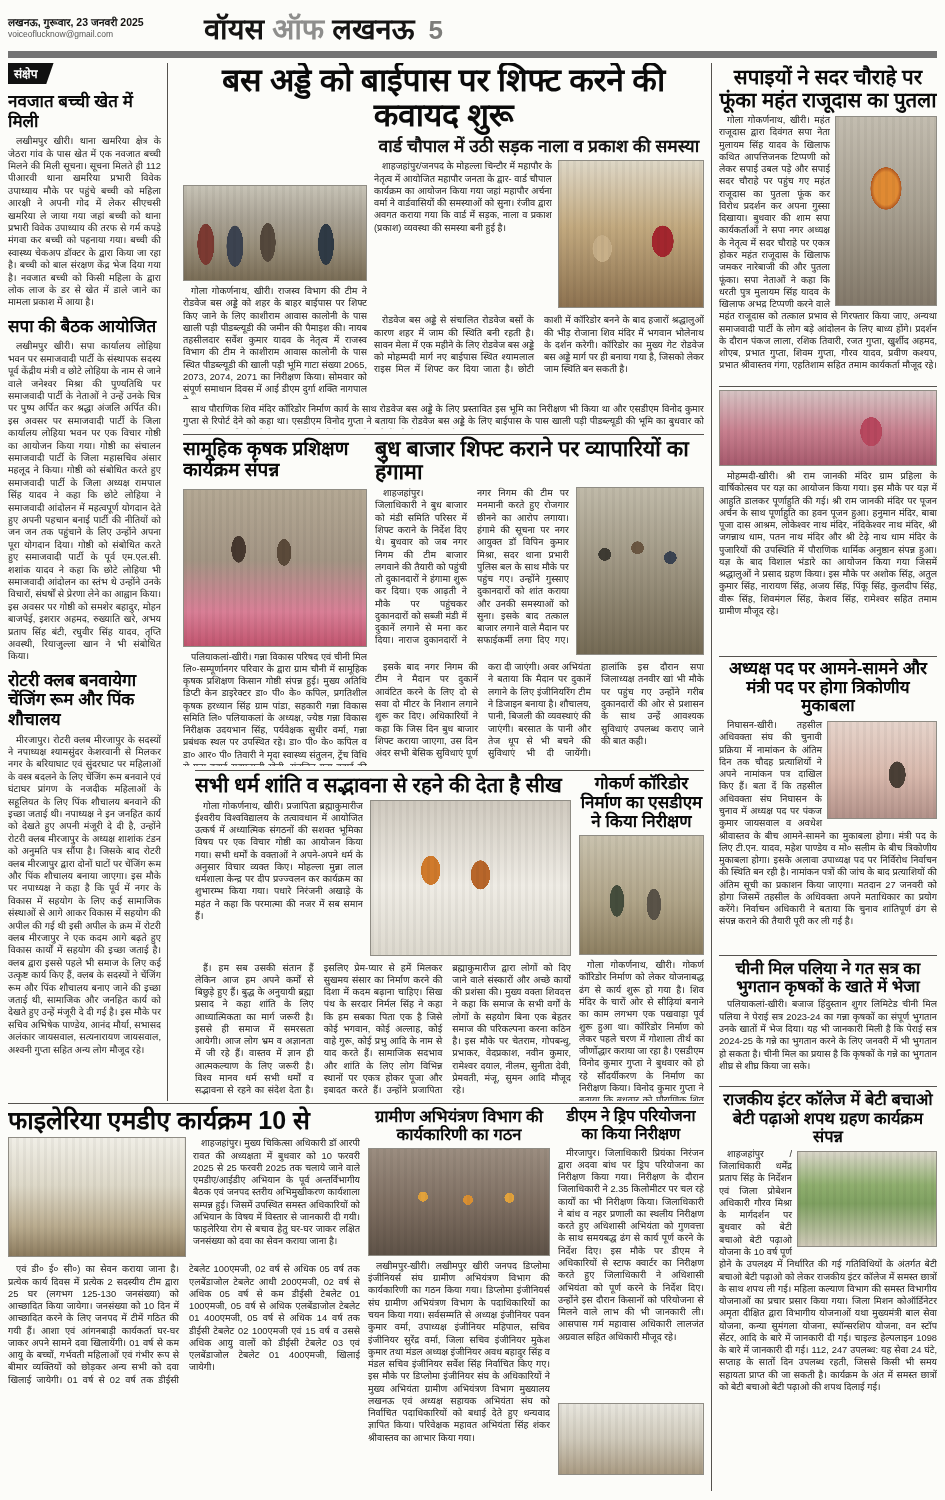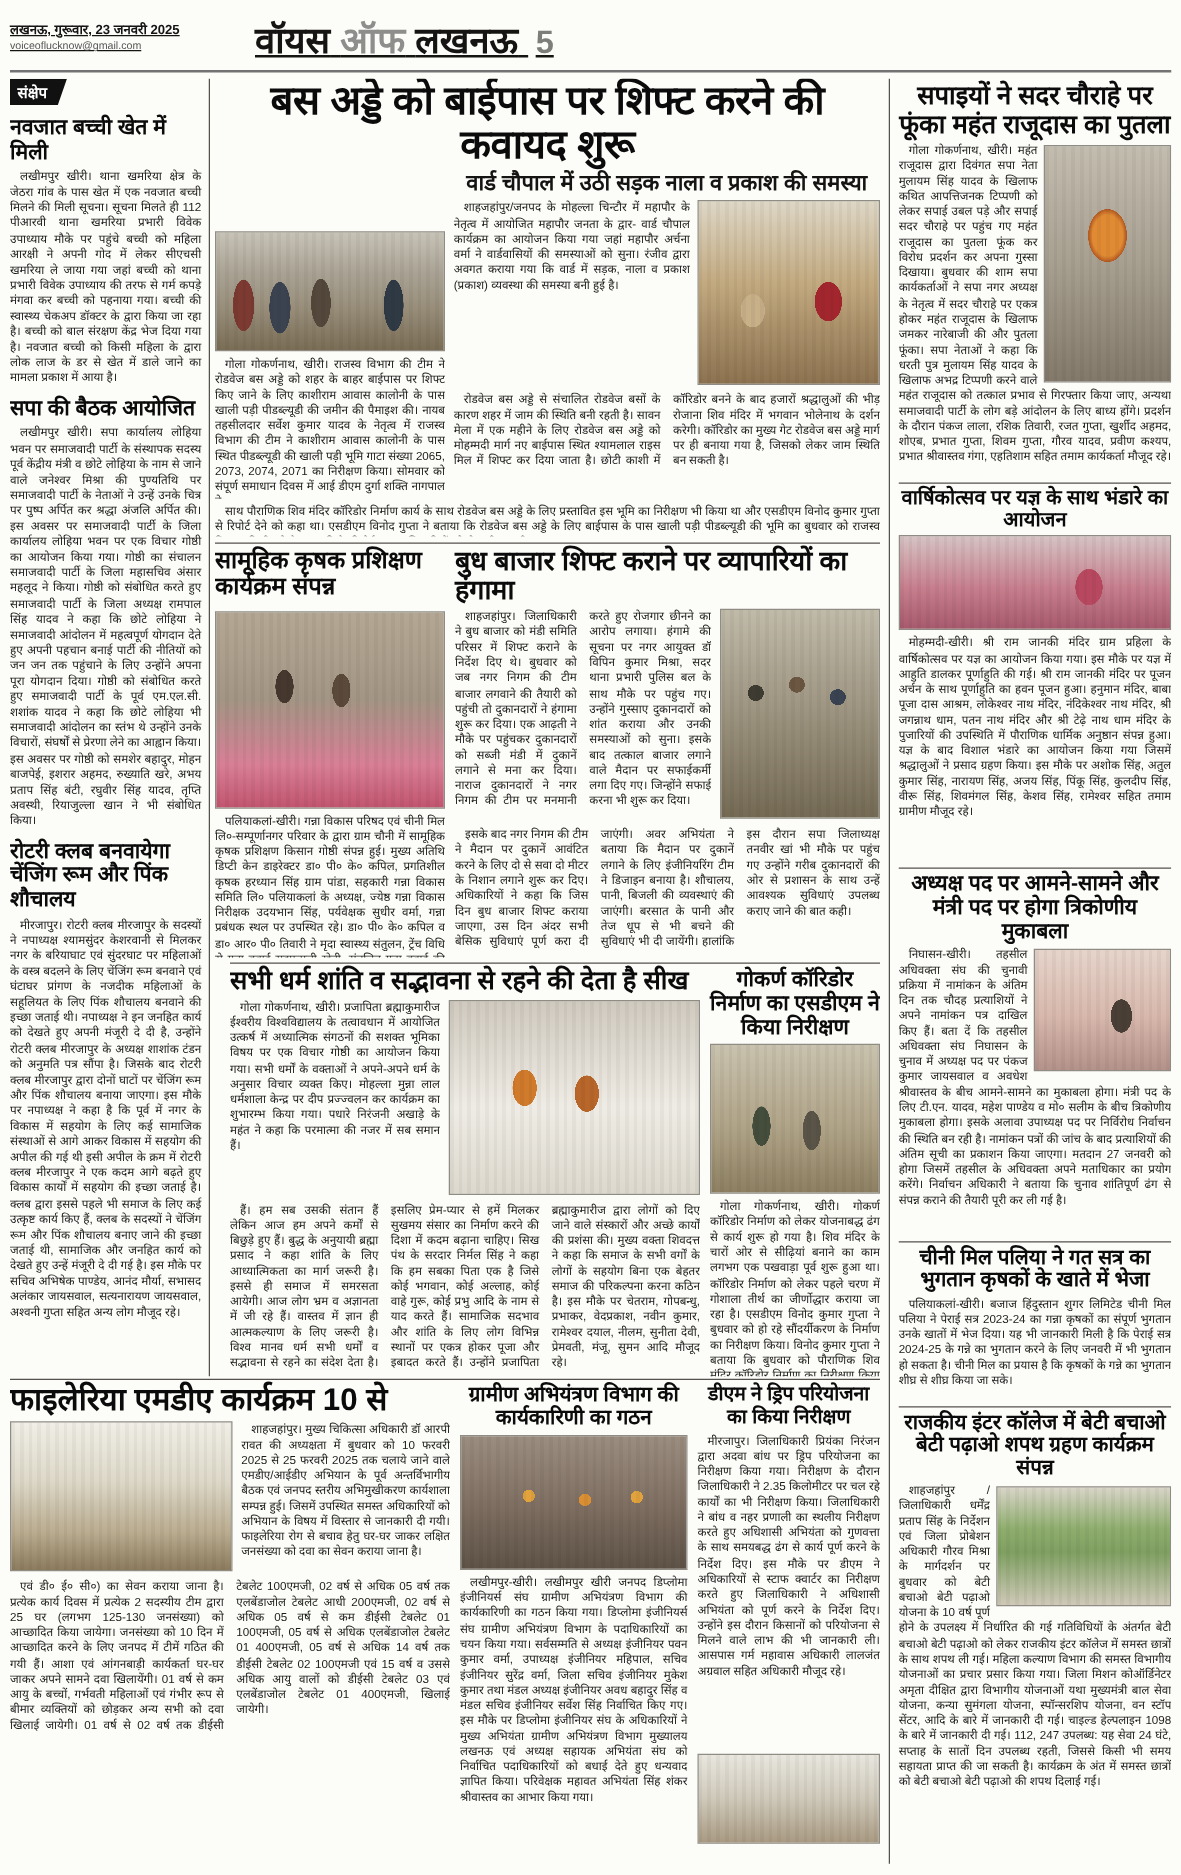--- a/index.html
+++ b/index.html
@@ -1,33 +1,33 @@
 <!DOCTYPE html>
 <html lang="hi"><head>
 <meta charset="utf-8">
 <style>
   * { margin:0; padding:0; box-sizing:border-box; }
   html,body { background:#e9e7e1; }
   body { font-family:"Liberation Sans","DejaVu Sans",sans-serif; color:#151413; }
   .page { width:945px; height:1500px; background:#fcfcf9; margin:0 auto; padding:4px 8px; overflow:hidden; position:relative; }
 
   
-  .masthead { height:54px; display:flex; align-items:center; border-bottom:2px solid #737373;text-decoration:underline; }
+  .masthead { height:54px; display:flex; align-items:center; border-bottom:7px solid #737373; }
   .mast-left { width:180px; line-height:1.25; }
   .date-line { font-size:10.5px; font-weight:bold; }
   .email { font-size:8.5px; color:#555; }
   .mast-center { flex:1; text-align:center; font-weight:bold; font-size:27px; letter-spacing:.5px; }
   .mast-right { width:255px; text-align:right; font-weight:bold; font-size:29px; white-space:nowrap; }
   .mast-right .of { color:#8e8e8c; }
   .mast-right .pageno { color:#7d7d7a; font-size:26px; margin-left:6px; }
 
   
   .content { display:flex; gap:7px; margin-top:5px; height:1428px; }
   .main-area { width:702px; display:flex; flex-direction:column; }
-  .top-zone { display:flex; gap:4px; height:1038px; }
+  .top-zone { display:flex; gap:15px; height:1038px; }
   .brief-col { width:160px; border-right:1px solid #55524e; padding-right:6px; overflow:hidden; }
   .center-col { flex:1; overflow:hidden; }
   .bottom-band { border-top:1px solid #55524e; margin-top:2px; padding-top:3px; display:flex; gap:8px; flex:1; overflow:hidden; }
   .right-col { width:228px; border-left:1px solid #55524e; padding-left:7px; overflow:hidden; }
 
   h1,h2,h3 { font-weight:bold; color:#0b0b0b; }
   .body-txt { font-size:9.3px; line-height:1.32; text-align:justify; color:#1c1b19; }
   .body-txt::first-letter { padding-left:8px; }
   .ovh { overflow:hidden; }
 
@@ -284,21 +284,20 @@
 
       <section class="r-art putla">
         <h2>सपाइयों ने सदर चौराहे पर फूंका महंत राजूदास का पुतला</h2>
         <div class="wrap">
           <div class="ph ph-putla"></div>
           <p class="body-txt">गोला गोकर्णनाथ, खीरी। महंत राजूदास द्वारा दिवंगत सपा नेता मुलायम सिंह यादव के खिलाफ कथित आपत्तिजनक टिप्पणी को लेकर सपाई उबल पड़े और सपाई सदर चौराहे पर पहुंच गए महंत राजूदास का पुतला फूंक कर विरोध प्रदर्शन कर अपना गुस्सा दिखाया। बुधवार की शाम सपा कार्यकर्ताओं ने सपा नगर अध्यक्ष के नेतृत्व में सदर चौराहे पर एकत्र होकर महंत राजूदास के खिलाफ जमकर नारेबाजी की और पुतला फूंका। सपा नेताओं ने कहा कि धरती पुत्र मुलायम सिंह यादव के खिलाफ अभद्र टिप्पणी करने वाले महंत राजूदास को तत्काल प्रभाव से गिरफ्तार किया जाए, अन्यथा समाजवादी पार्टी के लोग बड़े आंदोलन के लिए बाध्य होंगे। प्रदर्शन के दौरान पंकज लाला, रशिक तिवारी, रजत गुप्ता, खुर्शीद अहमद, शोएब, प्रभात गुप्ता, शिवम गुप्ता, गौरव यादव, प्रवीण कश्यप, प्रभात श्रीवास्तव गंगा, एहतिशाम सहित तमाम कार्यकर्ता मौजूद रहे।</p>
         </div>
       </section>
 
       <section class="r-art bhandara">
-        <h2>वार्षिकोत्सव पर यज्ञ के साथ भंडारे का आयोजन</h2>
         <div class="ph ph-bhandara"></div>
         <p class="body-txt">मोहम्मदी-खीरी। श्री राम जानकी मंदिर ग्राम प्रहिला के वार्षिकोत्सव पर यज्ञ का आयोजन किया गया। इस मौके पर यज्ञ में आहुति डालकर पूर्णाहुति की गई। श्री राम जानकी मंदिर पर पूजन अर्चन के साथ पूर्णाहुति का हवन पूजन हुआ। हनुमान मंदिर, बाबा पूजा दास आश्रम, लोकेश्वर नाथ मंदिर, नंदिकेश्वर नाथ मंदिर, श्री जगन्नाथ धाम, पतन नाथ मंदिर और श्री टेढ़े नाथ धाम मंदिर के पुजारियों की उपस्थिति में पौराणिक धार्मिक अनुष्ठान संपन्न हुआ। यज्ञ के बाद विशाल भंडारे का आयोजन किया गया जिसमें श्रद्धालुओं ने प्रसाद ग्रहण किया। इस मौके पर अशोक सिंह, अतुल कुमार सिंह, नारायण सिंह, अजय सिंह, पिंकू सिंह, कुलदीप सिंह, वीरू सिंह, शिवमंगल सिंह, केशव सिंह, रामेश्वर सहित तमाम ग्रामीण मौजूद रहे।</p>
       </section>
 
       <section class="r-art adhyaksh">
         <h2>अध्यक्ष पद पर आमने-सामने और मंत्री पद पर होगा त्रिकोणीय मुकाबला</h2>
         <div class="wrap">
           <div class="ph ph-adhyaksh"></div>
           <p class="body-txt">निघासन-खीरी। तहसील अधिवक्ता संघ की चुनावी प्रक्रिया में नामांकन के अंतिम दिन तक चौदह प्रत्याशियों ने अपने नामांकन पत्र दाखिल किए हैं। बता दें कि तहसील अधिवक्ता संघ निघासन के चुनाव में अध्यक्ष पद पर पंकज कुमार जायसवाल व अवधेश श्रीवास्तव के बीच आमने-सामने का मुकाबला होगा। मंत्री पद के लिए टी.एन. यादव, महेश पाण्डेय व मो० सलीम के बीच त्रिकोणीय मुकाबला होगा। इसके अलावा उपाध्यक्ष पद पर निर्विरोध निर्वाचन की स्थिति बन रही है। नामांकन पत्रों की जांच के बाद प्रत्याशियों की अंतिम सूची का प्रकाशन किया जाएगा। मतदान 27 जनवरी को होगा जिसमें तहसील के अधिवक्ता अपने मताधिकार का प्रयोग करेंगे। निर्वाचन अधिकारी ने बताया कि चुनाव शांतिपूर्ण ढंग से संपन्न कराने की तैयारी पूरी कर ली गई है।</p>
         </div>

